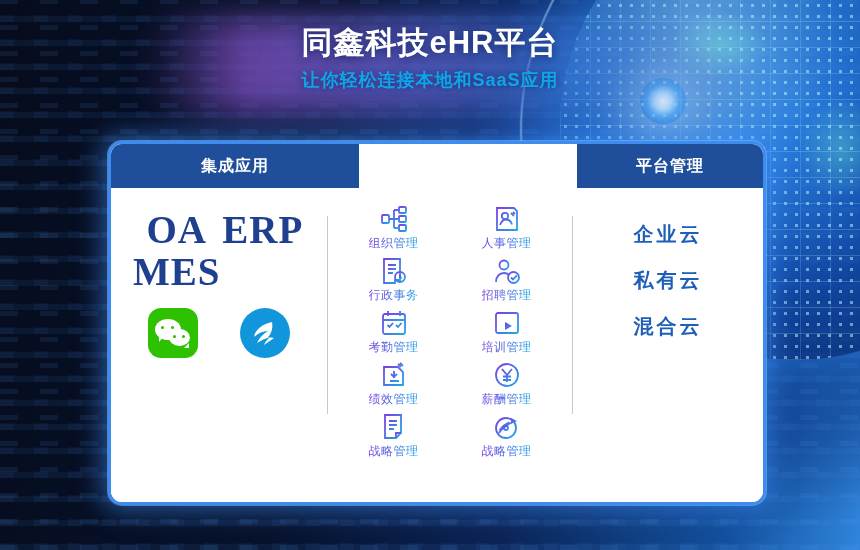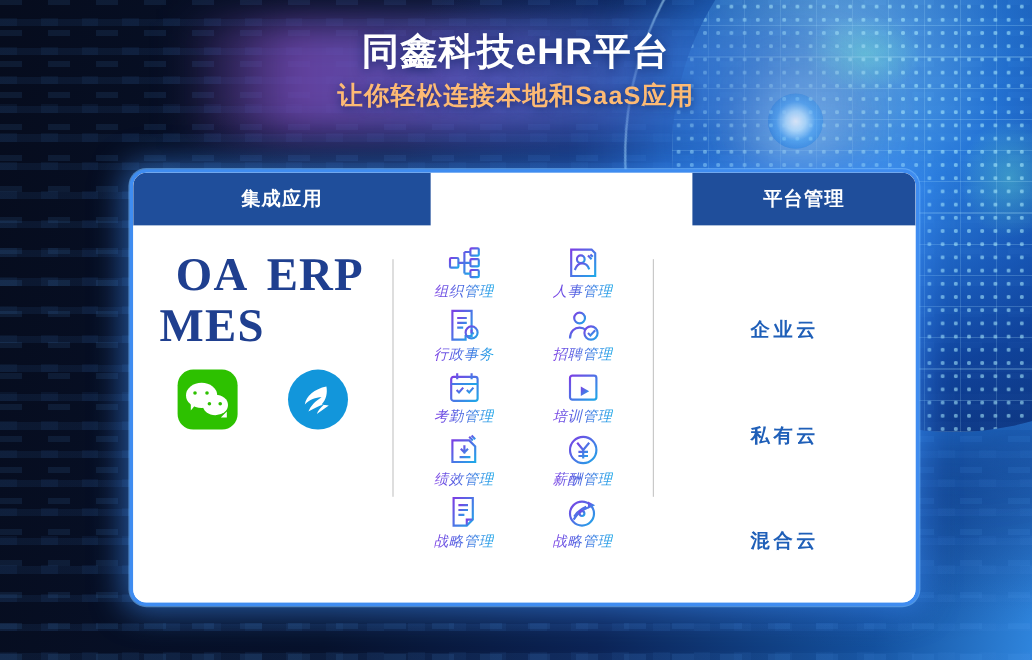--- a/index.html
+++ b/index.html
@@ -113,23 +113,23 @@
   .header-title {
     font-size: 31px;
     font-weight: bold;
     color: #ffffff;
     letter-spacing: 1px;
     text-shadow: 0 2px 10px rgba(10,30,90,0.75);
     line-height: 42px;
   }
   .header-sub {
     margin-top: 3px;
-    font-size: 21px;
+    font-size: 18px;
     font-weight: bold;
-    color: #fdba74;
+    color: #0ea5e9;
     letter-spacing: 1px;
     text-shadow: 0 1px 8px rgba(10,30,90,0.7);
     line-height: 27px;
   }
 
   
   .card {
     position: absolute;
     left: 108px; top: 141px;
     width: 658px; height: 364px;
@@ -168,24 +168,23 @@
     flex: 1;
     display: flex;
     background: #ffffff;
   }
   .col-left {
     width: 216px;
     position: relative;
     padding-top: 8px;
   }
   .col-mid {
-    width: 218px;
+    width: 246px;
     position: relative;
     padding-top: 8px;
-    font-style: italic;
   }
   .col-right {
     flex: 1;
     position: relative;
     padding-top: 26px;
   }
   .vdiv {
     position: absolute;
     top: 28px;
     width: 1px;
@@ -277,27 +276,26 @@
 
   
   .cloud-list {
     display: flex;
     flex-direction: column;
     align-items: center;
     gap: 18px;
     padding-top: 6px;
   }
   .cloud-item {
-    font-size: 16px;
+    font-size: 20px;
     font-weight: bold;
     color: #1f5fb8;
     letter-spacing: 3px;
     cursor: pointer;
     line-height: 28px;
-    margin-top: 42px;
   }
 </style>
 </head>
 <body>
 
 <div id="stage">
 
   <div class="bg-base"></div>
   <div class="bg-chips"></div>
   <div class="bg-chips2"></div>

